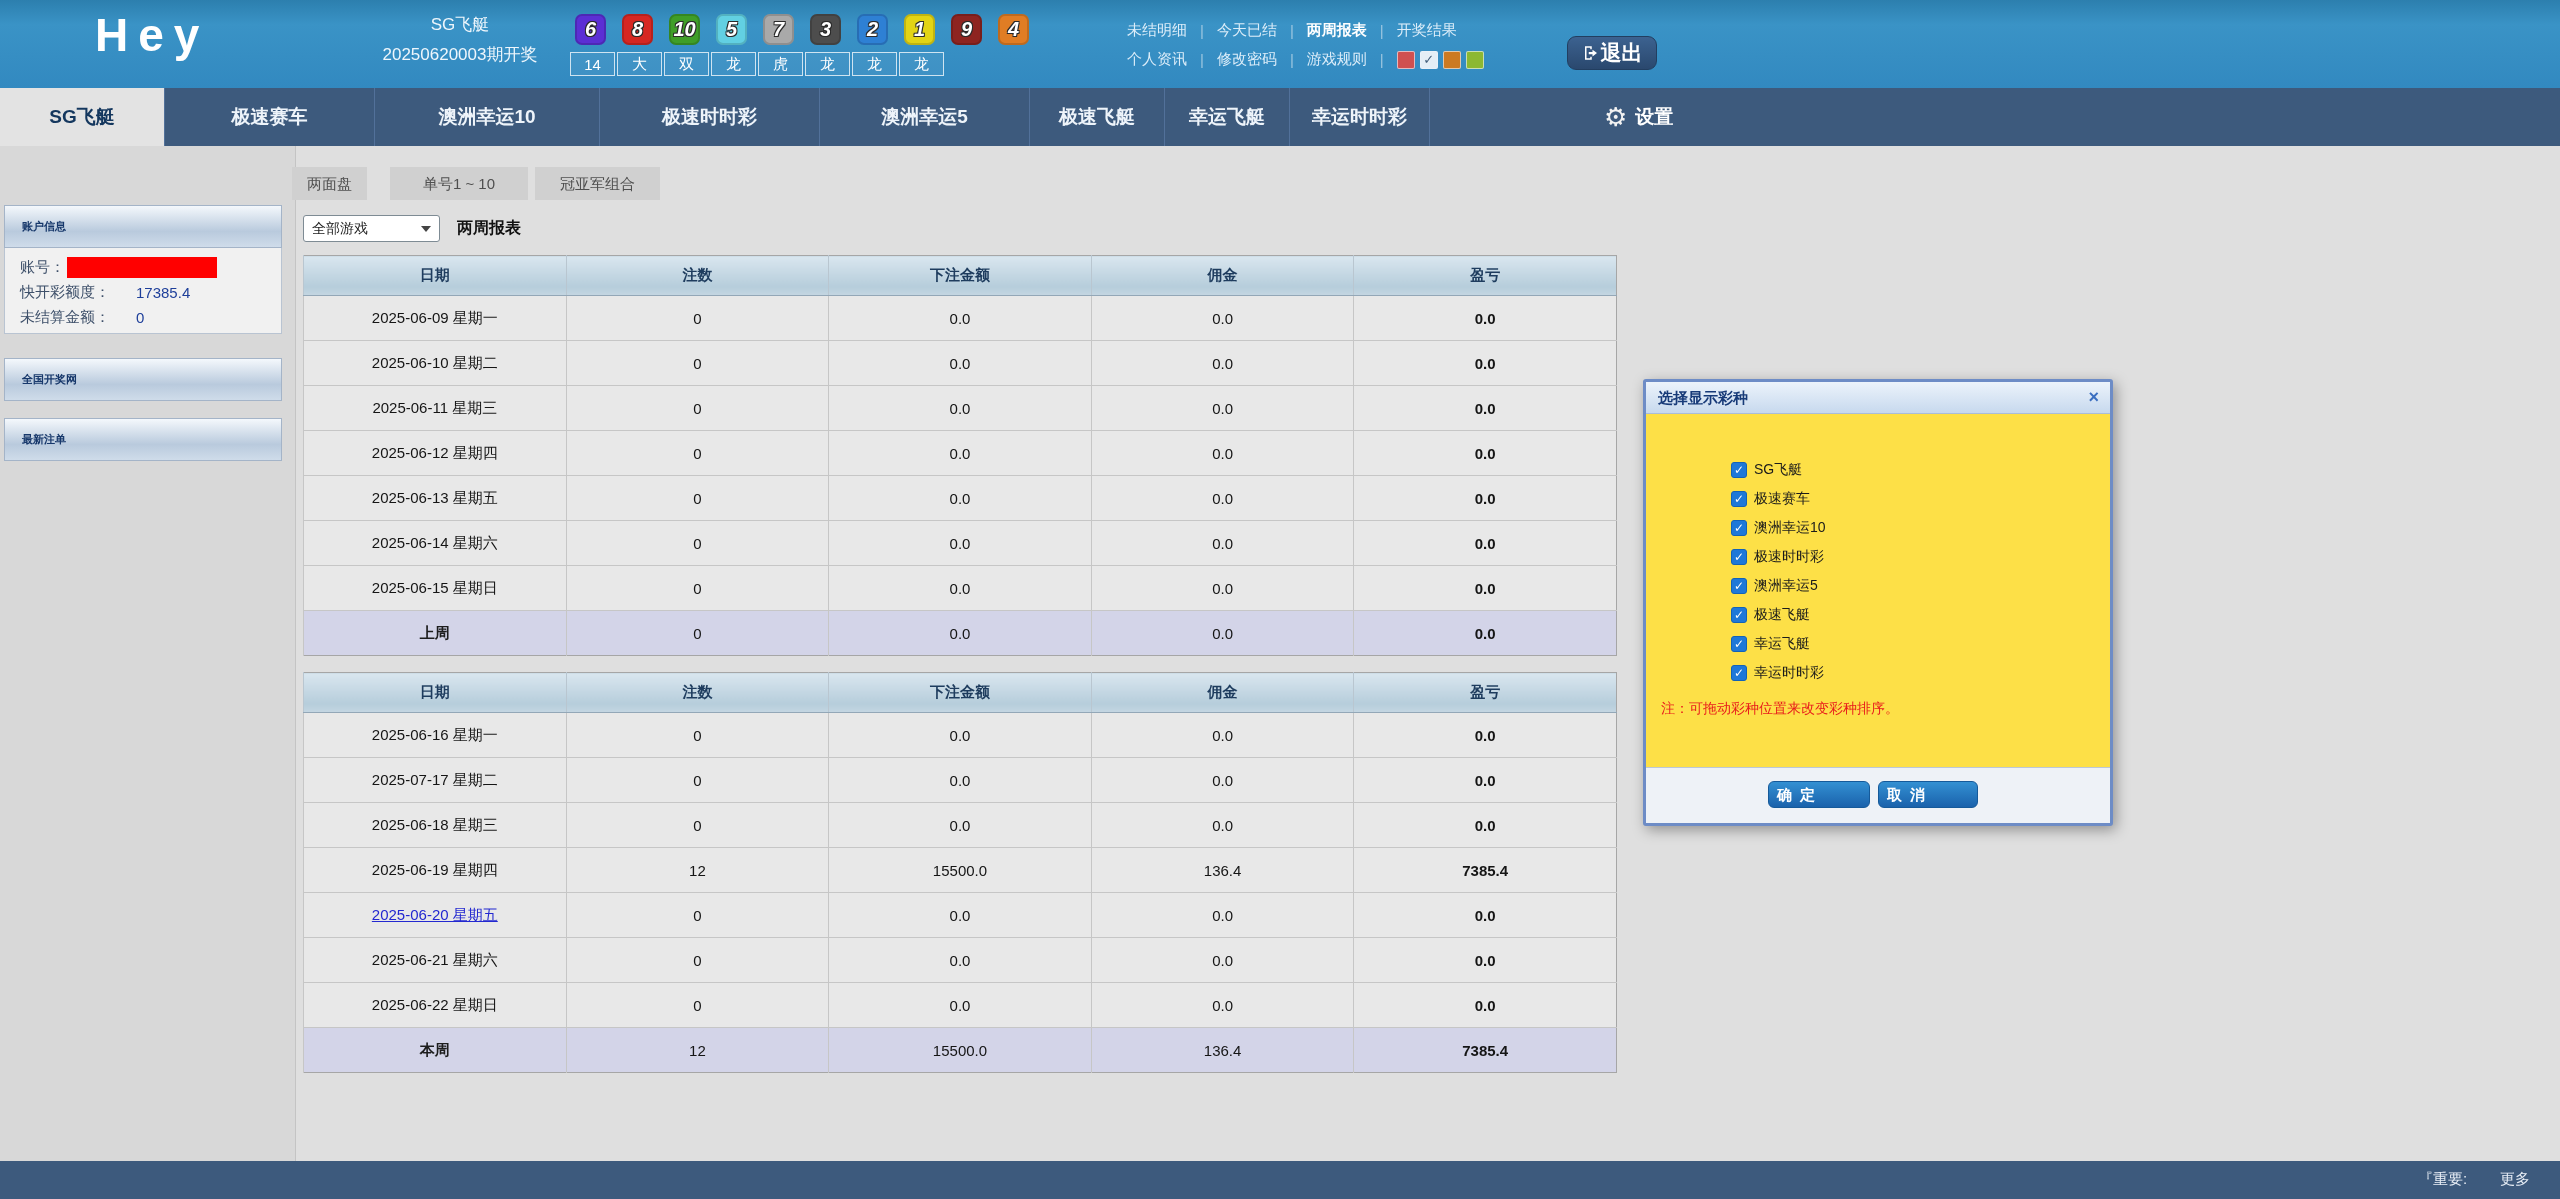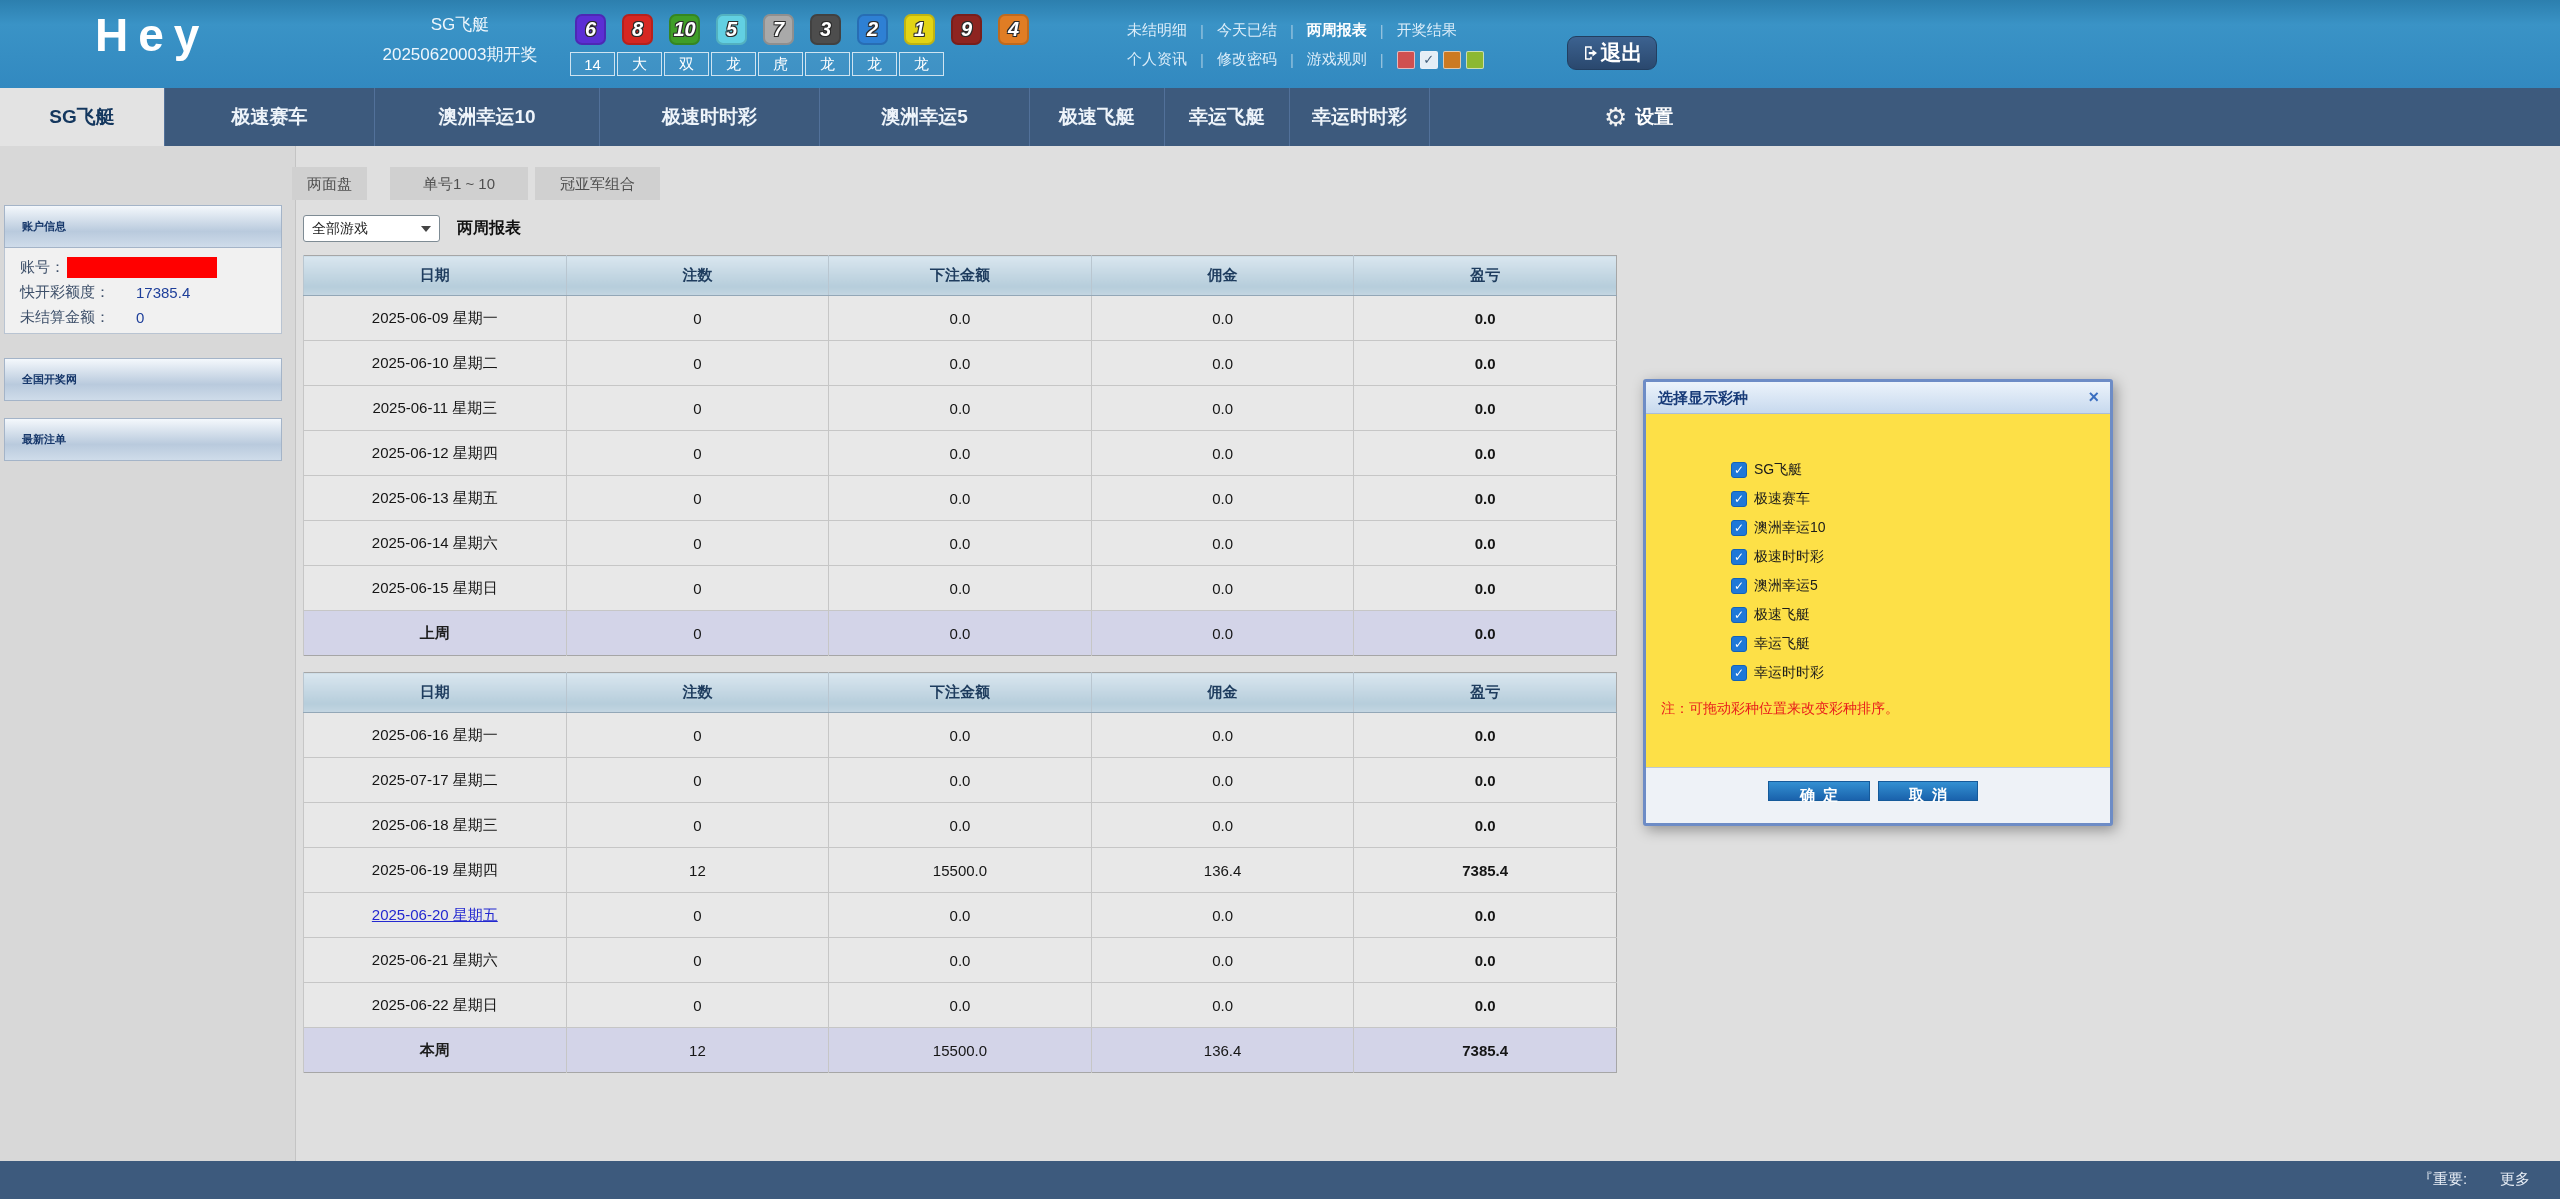--- a/index.html
+++ b/index.html
@@ -94,23 +94,23 @@
   .modal-title{height:31px;background:linear-gradient(180deg,#ecf3fb,#c7d9ee);border-bottom:1px solid #aabdd8;
                line-height:31px;padding-left:12px;font-size:15px;font-weight:bold;color:#173a78;position:relative;}
   .modal-close{position:absolute;right:11px;top:0;font-size:18px;font-weight:bold;color:#3a6ec0;cursor:pointer;line-height:31px;}
   .modal-options{position:absolute;left:85px;top:73px;}
   .opt{height:29px;display:flex;align-items:center;cursor:pointer;}
   .cb{width:16px;height:16px;box-sizing:border-box;background:#1e78d8;border:1px solid #1262b8;border-radius:3px;
       color:#fff;font-size:12px;font-weight:bold;display:flex;align-items:center;justify-content:center;}
   .opt-label{margin-left:7px;font-size:14px;color:#1b1b1b;}
   .modal-note{position:absolute;left:15px;top:318px;font-size:14px;color:#e81c1c;}
   .modal-footer{position:absolute;left:0;right:0;bottom:0;height:55px;background:#eef2f7;border-top:1px solid #bcc8d8;}
-  .btn{position:absolute;top:13px;height:20px;box-sizing:border-box;cursor:pointer;
-       background:linear-gradient(180deg,#3390d2,#1a62ac);border:1px solid #155a9a;border-radius:0;
-       color:#fff;font-size:15px;font-weight:bold;text-align:center;line-height:25px;letter-spacing:8px;text-indent:8px;}
+  .btn{position:absolute;top:13px;height:27px;box-sizing:border-box;cursor:pointer;
+       background:linear-gradient(180deg,#3390d2,#1a62ac);border:1px solid #155a9a;border-radius:6px;
+       color:#fff;font-size:15px;font-weight:bold;text-align:left;line-height:25px;letter-spacing:8px;text-indent:8px;}
   .btn-ok{left:122px;width:102px;}
   .btn-cancel{left:232px;width:100px;}
 
   
   .footerbar{position:absolute;left:0;top:1161px;width:2560px;height:38px;background:#3d5a7d;}
   .notice{position:absolute;left:2418px;top:9px;color:#e8eef6;font-size:15px;}
   .more{position:absolute;left:2500px;top:9px;color:#e8eef6;font-size:15px;cursor:pointer;}
 </style>
 </head>
 <body>

